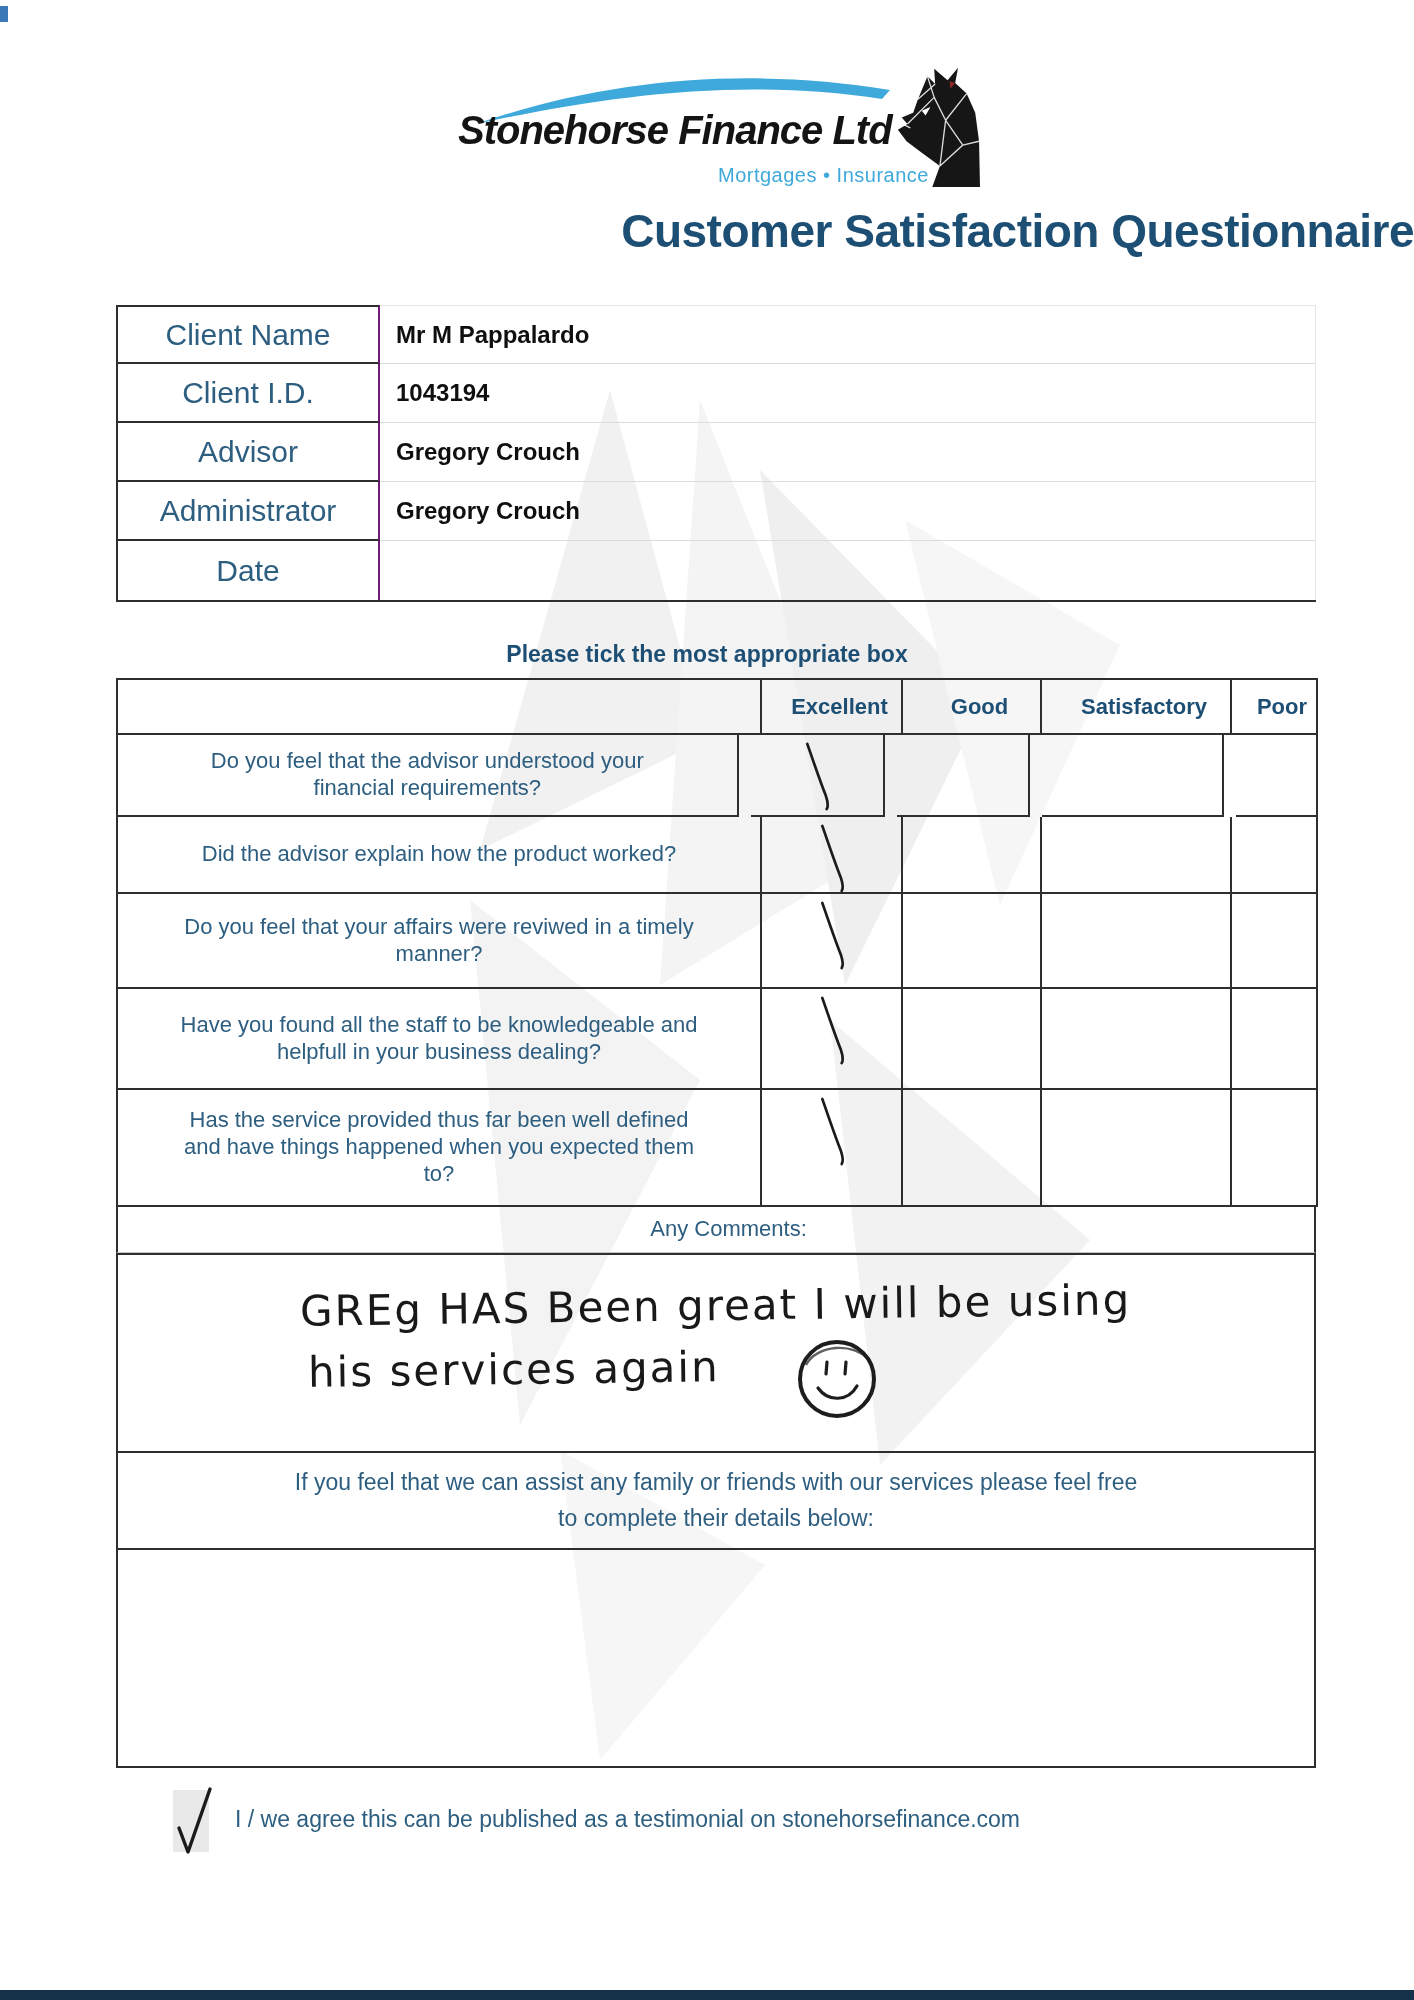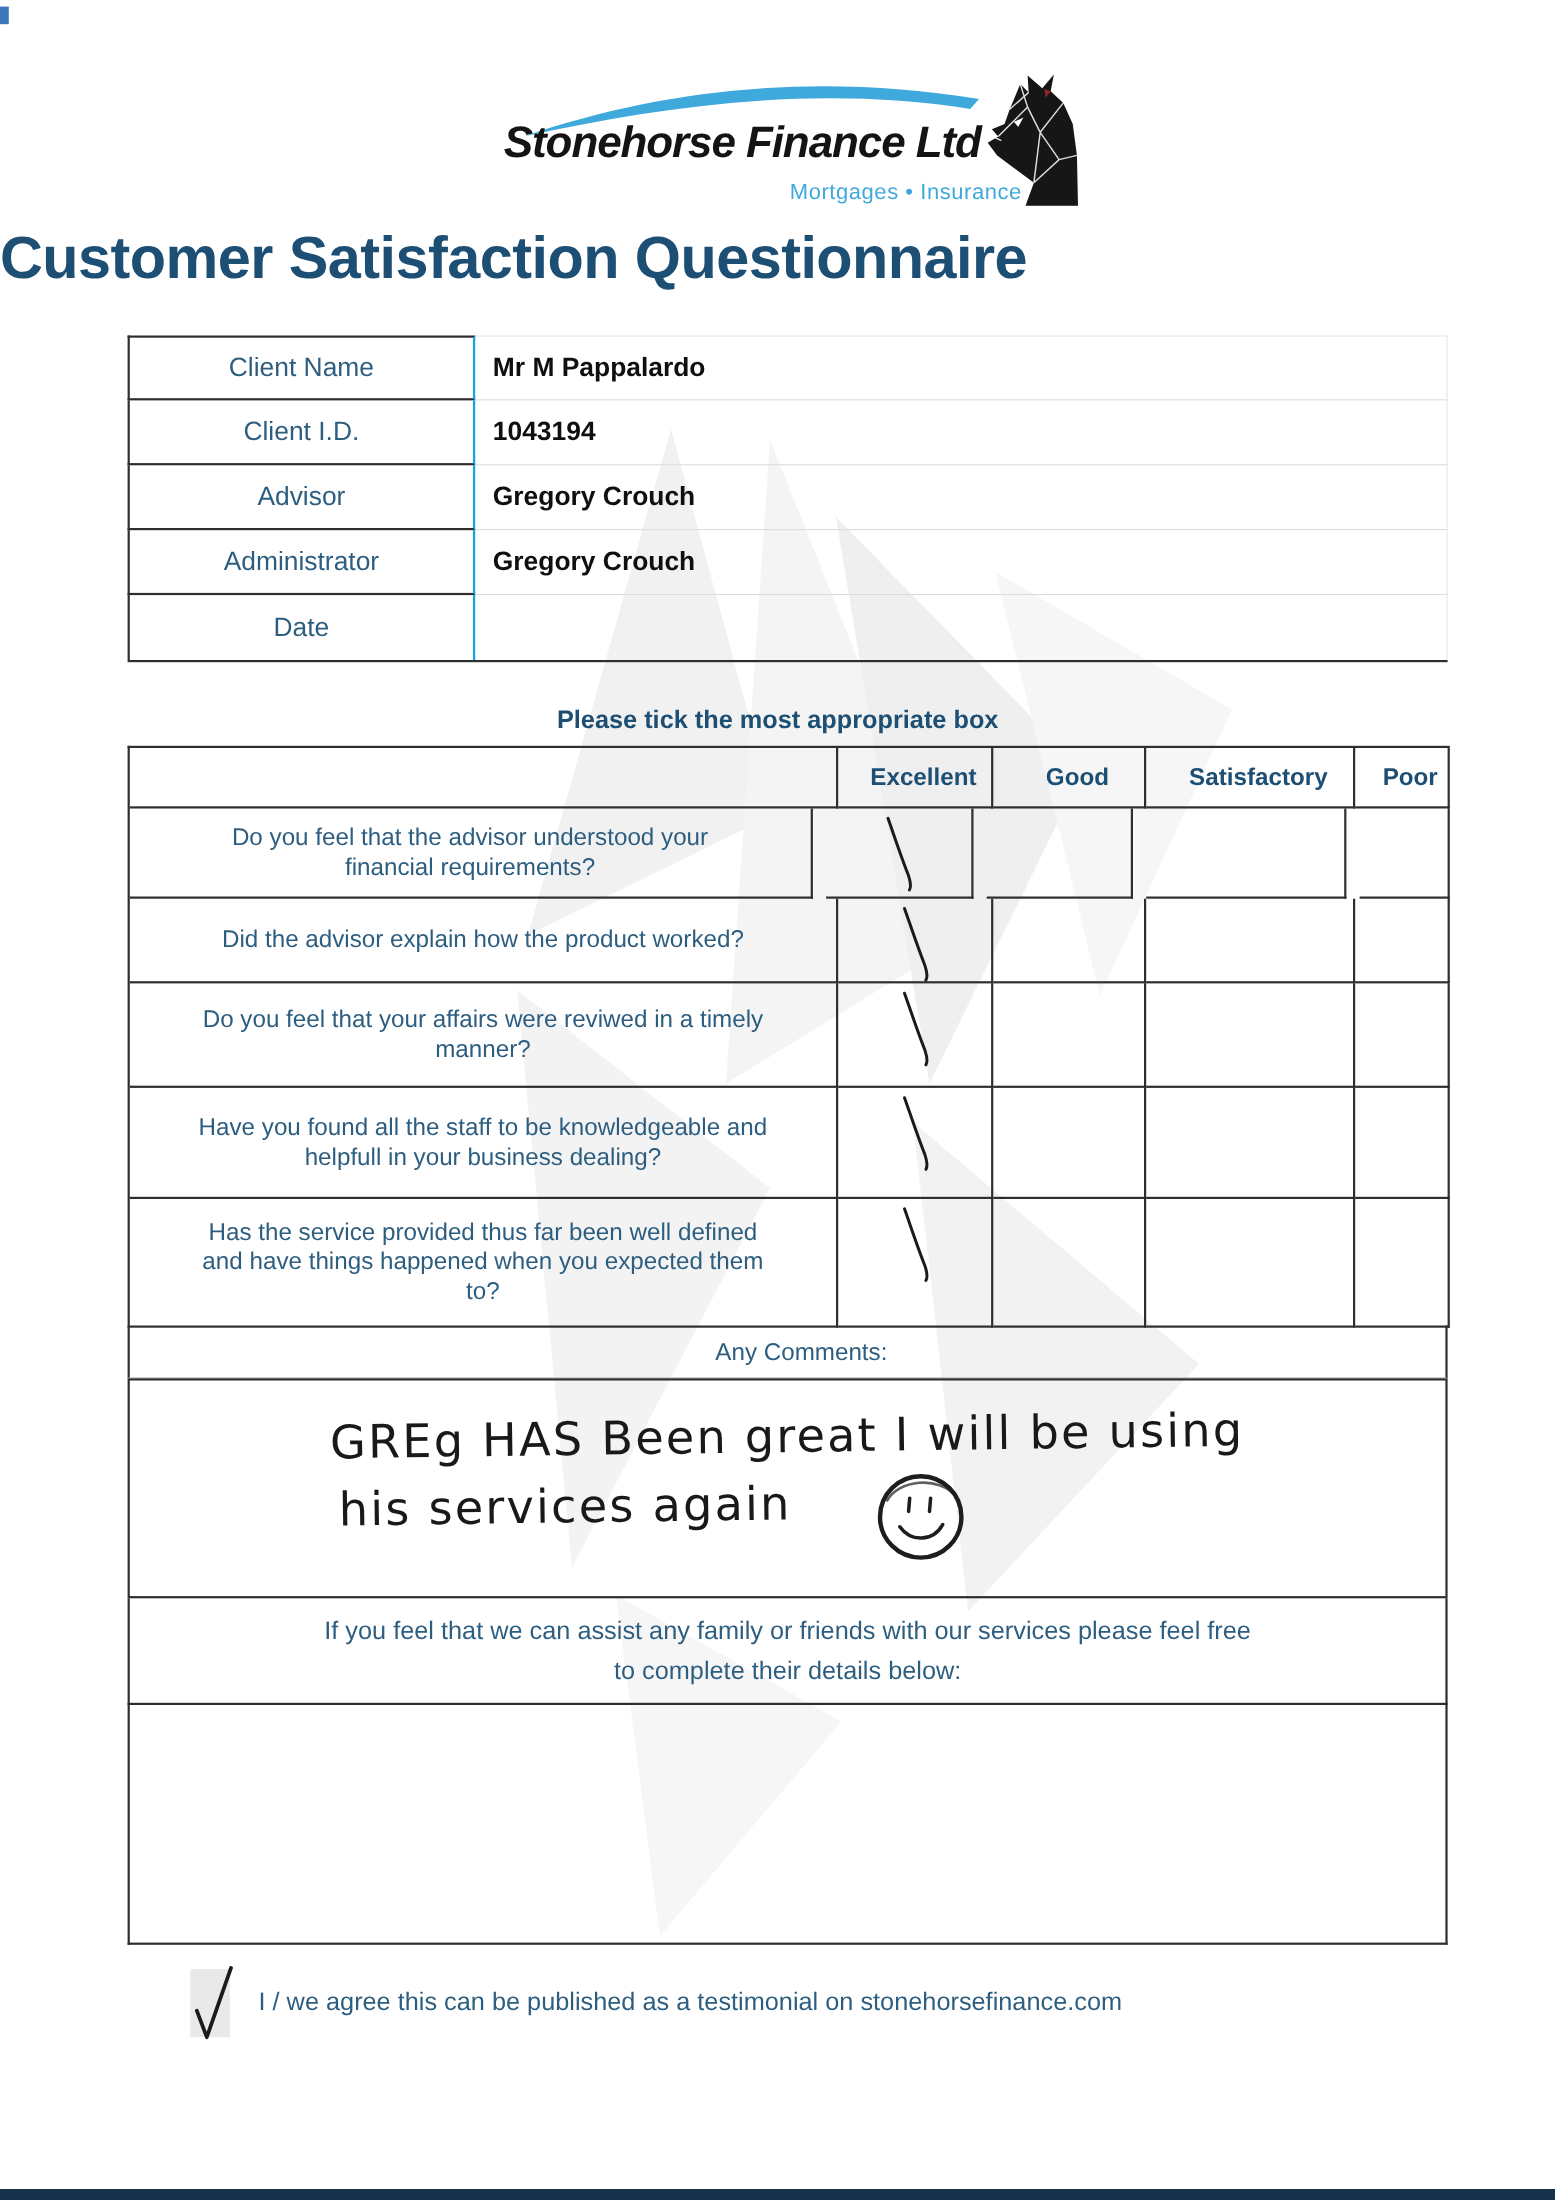--- a/index.html
+++ b/index.html
@@ -13,29 +13,29 @@
   #corner-mark{left:0;top:6px;width:8px;height:16px;background:#3a78b8;}
   
   #logo{left:452px;top:52px;width:530px;height:142px;}
   #swoosh{position:absolute;left:22px;top:16px;width:420px;height:58px;}
   #brand{position:absolute;left:6px;top:56px;font-style:italic;font-weight:700;
          font-size:40px;letter-spacing:-1px;color:#141414;white-space:nowrap;}
   #horse{position:absolute;right:2px;top:12px;width:84px;height:124px;}
   #tagline{position:absolute;left:266px;top:112px;font-size:20px;letter-spacing:.5px;
            color:var(--accent,#3fa9dc);white-space:nowrap;}
   
-  #page-title{left:0;top:204px;width:1414px;text-align:left;font-size:54px;
+  #page-title{left:0;top:204px;width:1414px;text-align:right;font-size:46px;
               font-weight:700;color:var(--heading,#1d4e74);letter-spacing:-.5px;}
   
   #client-table{left:116px;top:305px;width:1200px;}
   .c-row{display:flex;height:59px;}
-  .c-label{width:316px;box-sizing:border-box;border-left:2px solid #2e2e2e;
-           border-right:2px solid #0ea5e9;border-bottom:2px solid #2e2e2e;
+  .c-label{width:264px;box-sizing:border-box;border-left:2px solid #2e2e2e;
+           border-right:2px solid #701a75;border-bottom:2px solid #2e2e2e;
            display:flex;align-items:center;justify-content:center;
-           font-size:24px;color:var(--body,#2d5e80);background:transparent;}
+           font-size:30px;color:var(--body,#2d5e80);background:transparent;}
   .c-row:first-child .c-label{border-top:2px solid #2e2e2e;}
   .c-row:last-child .c-label{border-bottom:none;}
   .c-value{flex:1;display:flex;align-items:center;padding-left:16px;
            font-size:24px;font-weight:700;color:#0f0f0f;
            border-bottom:1px solid #dcdcdc;border-right:1px solid #e6e6e6;}
   .c-row:first-child .c-value{border-top:1px solid #e6e6e6;}
   .c-row:last-child .c-value{border-bottom:none;}
   #client-table{border-bottom:2px solid #2e2e2e;}
   
   #instruction{left:0;top:641px;width:1414px;text-align:center;font-size:23px;

